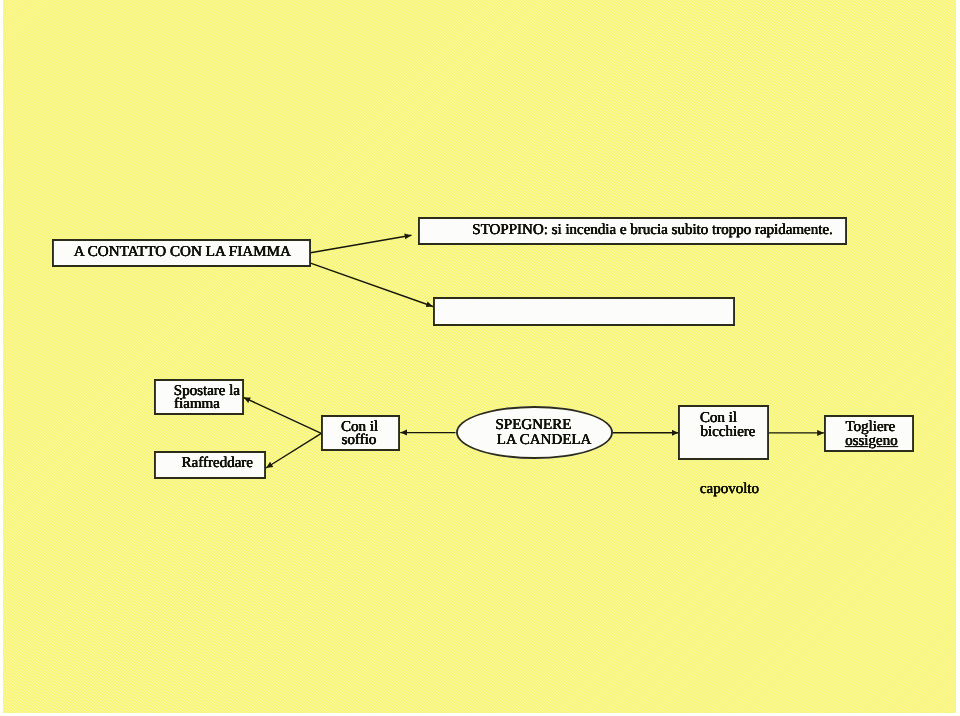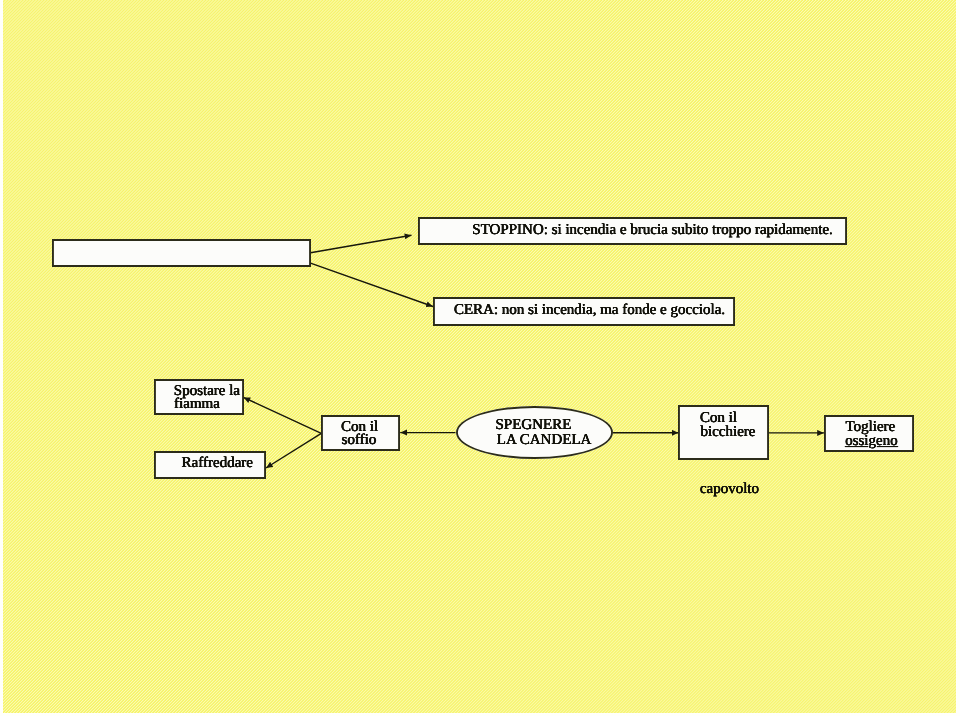--- a/index.html
+++ b/index.html
@@ -49,22 +49,22 @@
   <div class="node" style="left:49.3px;top:238.5px;width:258.3px;height:28.0px;"></div>
   <div class="node" style="left:414.9px;top:216.8px;width:428.8px;height:28.2px;"></div>
   <div class="node" style="left:430.0px;top:297.2px;width:302.1px;height:29.2px;"></div>
   <div class="node" style="left:150.5px;top:379.0px;width:90.0px;height:36.4px;"></div>
   <div class="node" style="left:150.6px;top:450.6px;width:112.1px;height:28.6px;"></div>
   <div class="node" style="left:318.3px;top:414.9px;width:78.7px;height:35.7px;"></div>
   <div class="ell" style="left:452.7px;top:405.5px;width:156.9px;height:53.0px;"></div>
   <div class="node" style="left:675.2px;top:405.2px;width:90.7px;height:54.6px;"></div>
   <div class="node" style="left:820.8px;top:414.5px;width:90.4px;height:37.1px;"></div>
 
+  <span class="tl" style="left:70.8px;top:243.9px;font-size:15.15px;">A CONTATTO CON LA FIAMMA</span>
   <span class="tl" style="left:457.3px;top:222.6px;margin-left:12px;">STOPPINO: si incendia e brucia subito troppo rapidamente.</span>
-  <span class="tl" style="left:450.9px;top:303.3px;">CERA: non si incendia, ma fonde e gocciola.</span>
   <span class="tl" style="left:170.8px;top:383.8px;text-align:center;">Spostare la</span>
   <span class="tl" style="left:171.1px;top:397.2px;">fiamma</span>
   <span class="tl" style="left:178.6px;top:456.1px;">Raffreddare</span>
   <span class="tl" style="left:338.1px;top:420.3px;">Con il</span>
   <span class="tl" style="left:338.6px;top:433.4px;">soffio</span>
   <span class="tl" style="left:492.5px;top:417.9px;">SPEGNERE</span>
   <span class="tl" style="left:493.8px;top:432.6px;">LA CANDELA</span>
   <span class="tl" style="left:696.9px;top:411.4px;">Con il</span>
   <span class="tl" style="left:697.5px;top:424.7px;">bicchiere</span>
   <span class="tl" style="left:696.9px;top:439.6px;margin-top:42px;">capovolto</span>

